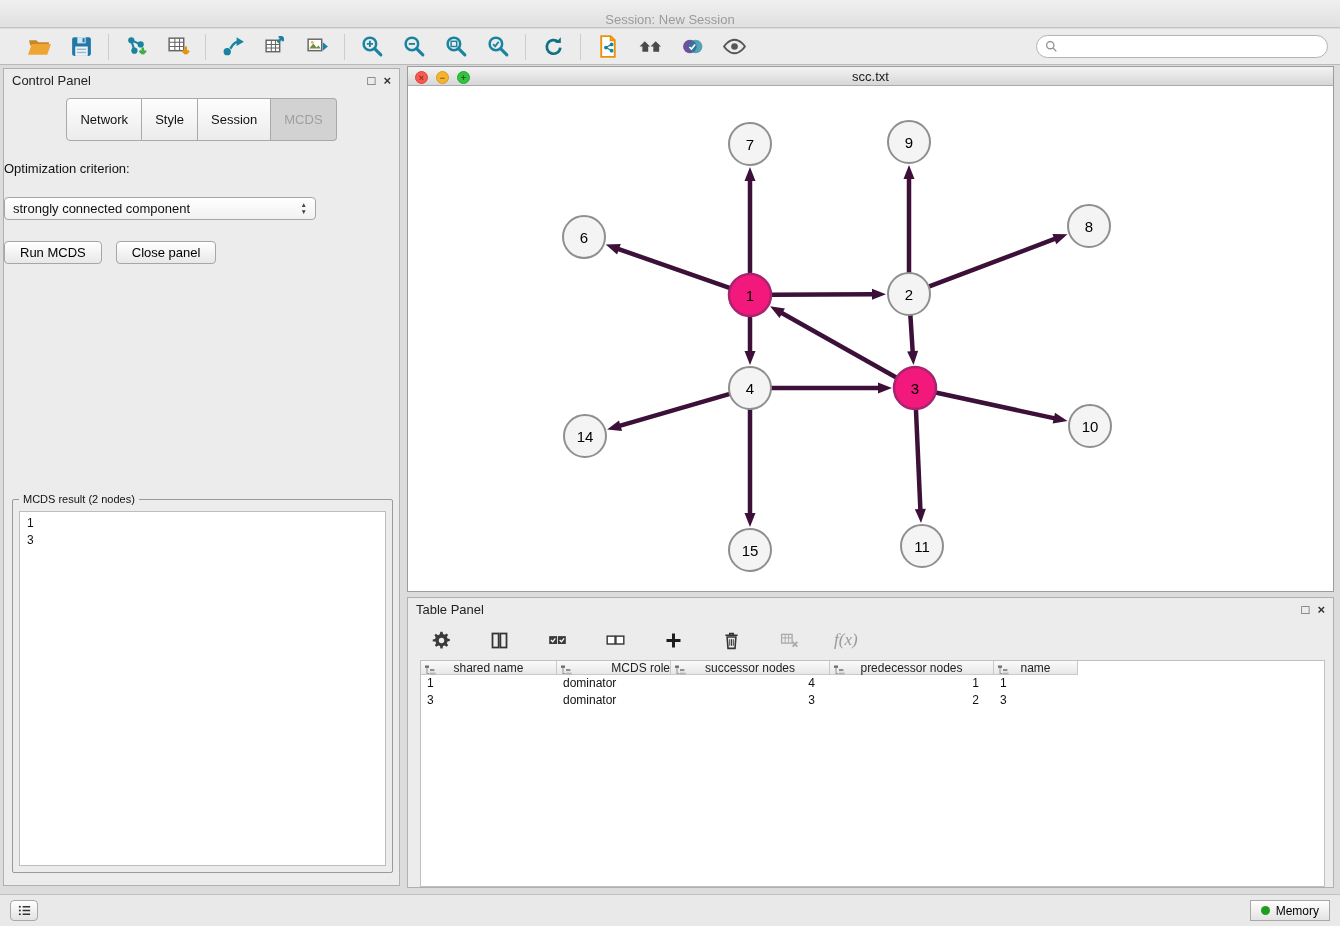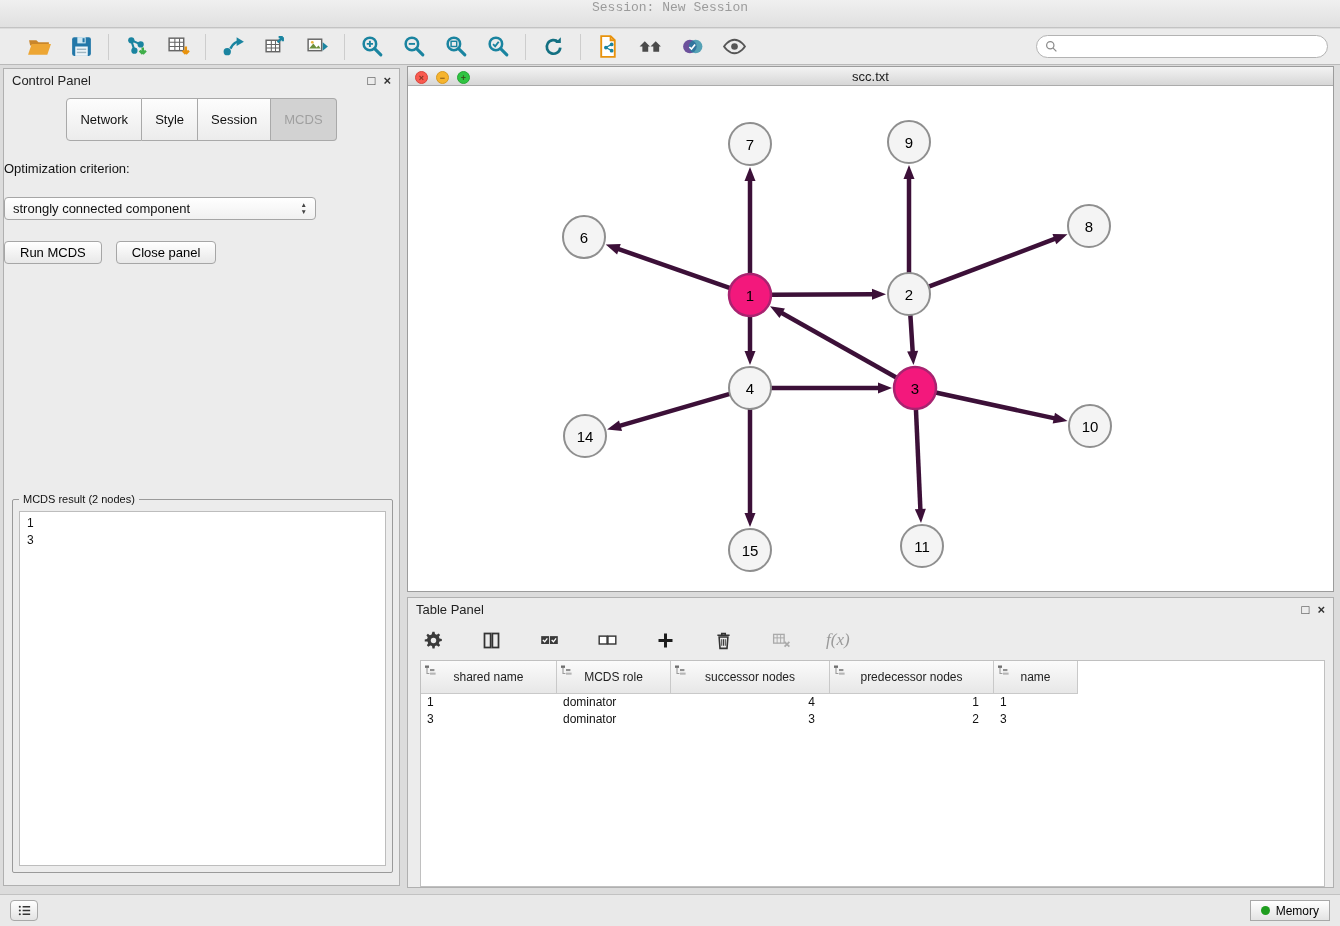--- a/index.html
+++ b/index.html
@@ -1,20 +1,20 @@
 <!DOCTYPE html>
 <html><head>
 <meta charset="utf-8">
 <style>
   *{margin:0;padding:0;box-sizing:border-box;}
   html,body{width:1340px;height:926px;}
   body{font-family:"Liberation Sans",sans-serif;background:#dcdcdc;position:relative;overflow:hidden;font-size:13px;color:#111;}
 
   
-  .titlebar{position:absolute;left:0;top:0;width:1340px;height:28px;background:linear-gradient(#f0f0f0,#e0e0e0);border-bottom:1px solid #c3c3c3;display:flex;align-items:flex-start;justify-content:center;color:#9b9b9b;font-family:Liberation Mono, monospace;}
+  .titlebar{position:absolute;left:0;top:0;width:1340px;height:28px;background:linear-gradient(#f0f0f0,#e0e0e0);border-bottom:1px solid #c3c3c3;display:flex;align-items:flex-end;justify-content:center;color:#9b9b9b;}
 
   
   .toolbar{position:absolute;left:0;top:29px;width:1340px;height:36px;background:#ececec;border-bottom:1px solid #b9b9b9;display:flex;align-items:center;padding:0 12px;}
   .tb-groups{display:flex;align-items:center;}
   .tb-group{display:flex;align-items:center;gap:8px;padding:0 10px;}
   .tb-sep{width:1px;height:26px;background:#cdcdcd;}
   .tb-btn{width:34px;height:30px;border:none;background:transparent;display:flex;align-items:center;justify-content:center;cursor:default;padding:0;}
   .tb-btn svg{width:25px;height:25px;}
   .search-box{margin-left:auto;width:292px;height:23px;border:1px solid #b3b3b3;border-radius:12px;background:#fff;display:flex;align-items:center;padding:0 8px;gap:6px;}
   .search-box svg{width:13px;height:13px;}
@@ -50,27 +50,27 @@
   .nw-titlebar{height:22px;background:linear-gradient(#f3f3f3,#d7d7d7);border-bottom:1px solid #ababab;position:relative;display:flex;align-items:center;justify-content:center;font-size:13px;color:#1a1a1a;}
   .traffic{position:absolute;left:7px;top:4px;display:flex;gap:8px;}
   .light{width:13px;height:13px;border-radius:50%;display:flex;align-items:center;justify-content:center;font-size:9px;font-weight:bold;color:rgba(60,30,10,.65);cursor:default;}
   .light.red{background:#f95a4f;border:1px solid #d8453c;}
   .light.yellow{background:#f6b42e;border:1px solid #d69a23;}
   .light.green{background:#30c442;border:1px solid #27a636;}
   .nw-canvas{flex:1;background:#fff;}
 
   
   #table-panel{left:407px;top:597px;width:927px;height:291px;display:flex;flex-direction:column;}
-  .tp-toolbar{height:40px;display:flex;align-items:center;gap:32px;padding:0 12px;}
+  .tp-toolbar{height:40px;display:flex;align-items:center;gap:32px;padding:0 20px;}
   .tp-btn{border:none;background:transparent;display:flex;align-items:center;justify-content:center;width:26px;height:26px;padding:0;cursor:default;}
   .tp-btn svg{width:21px;height:21px;}
   .fx{font-family:"Liberation Serif",serif;font-style:italic;font-size:17px;color:#9a9a9a;white-space:nowrap;}
   .tp-tablewrap{flex:1;background:#fff;border:1px solid #c0c0c0;margin:0 8px 0 12px;overflow:hidden;}
   .thead{display:flex;}
-  .th{position:relative;height:33px;display:flex;align-items:center;justify-content:center;background:linear-gradient(#fbfbfb,#e7e7e7);border-right:1px solid #c9c9c9;border-bottom:1px solid #c9c9c9;font-size:12px;color:#222;}
+  .th{position:relative;height:14px;display:flex;align-items:center;justify-content:center;background:linear-gradient(#fbfbfb,#e7e7e7);border-right:1px solid #c9c9c9;border-bottom:1px solid #c9c9c9;font-size:12px;color:#222;}
   .th .sort{position:absolute;left:3px;top:3px;width:13px;height:13px;}
   .tr{display:flex;}
   .td{height:17px;line-height:16px;padding:0 6px;font-size:12px;border-right:1px solid transparent;white-space:nowrap;overflow:hidden;}
   .td.right{text-align:right;padding-right:14px;}
   .tp-tabs{height:30px;display:flex;align-items:center;justify-content:center;}
 
   
   #status-bar{position:absolute;left:0;bottom:0;width:1340px;height:32px;background:#e9e9e9;border-top:1px solid #c2c2c2;display:flex;align-items:center;padding:0 10px;}
   .list-btn{width:28px;height:21px;border:1px solid #a8a8a8;border-radius:4px;background:linear-gradient(#fff,#e3e3e3);display:flex;align-items:center;justify-content:center;padding:0;}
   .list-btn svg{width:15px;height:15px;}
@@ -395,21 +395,21 @@
     <div class="thead">
         <div class="th" style="width: 136px;">
           <span class="sort"><svg viewBox="0 0 13 13">
               <rect x="1" y="1.5" width="4" height="2.4" fill="#707070"></rect>
               <path d="M3 4v5.5h2.4" stroke="#9a9a9a" stroke-width="1.1" fill="none"></path>
               <rect x="6" y="5" width="4.4" height="2.1" fill="#909090"></rect>
               <rect x="6" y="8.6" width="5.6" height="2.1" fill="#b5b5b5"></rect>
             </svg></span>
           <span>shared name</span>
         </div>
-        <div class="th" style="width: 114px;">
+        <div class="th" style="width: 114px; justify-content: flex-end;">
           <span class="sort"><svg viewBox="0 0 13 13">
               <rect x="1" y="1.5" width="4" height="2.4" fill="#707070"></rect>
               <path d="M3 4v5.5h2.4" stroke="#9a9a9a" stroke-width="1.1" fill="none"></path>
               <rect x="6" y="5" width="4.4" height="2.1" fill="#909090"></rect>
               <rect x="6" y="8.6" width="5.6" height="2.1" fill="#b5b5b5"></rect>
             </svg></span>
           <span>MCDS role</span>
         </div>
         <div class="th" style="width: 159px;">
           <span class="sort"><svg viewBox="0 0 13 13">

